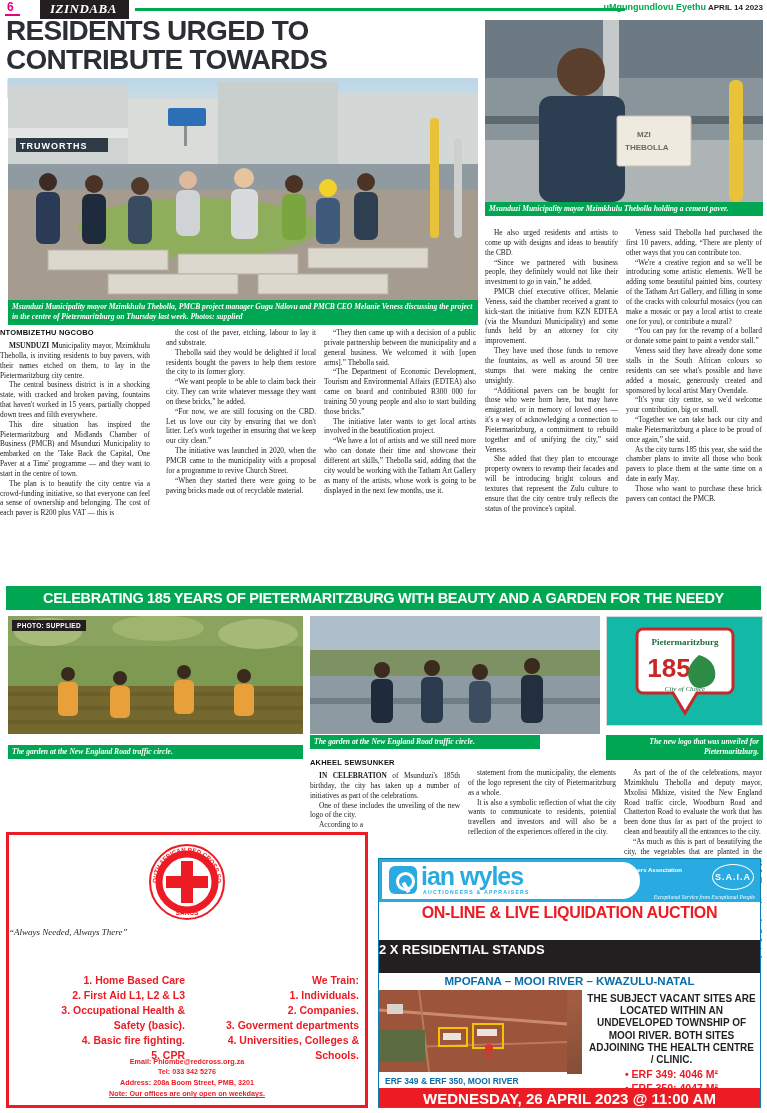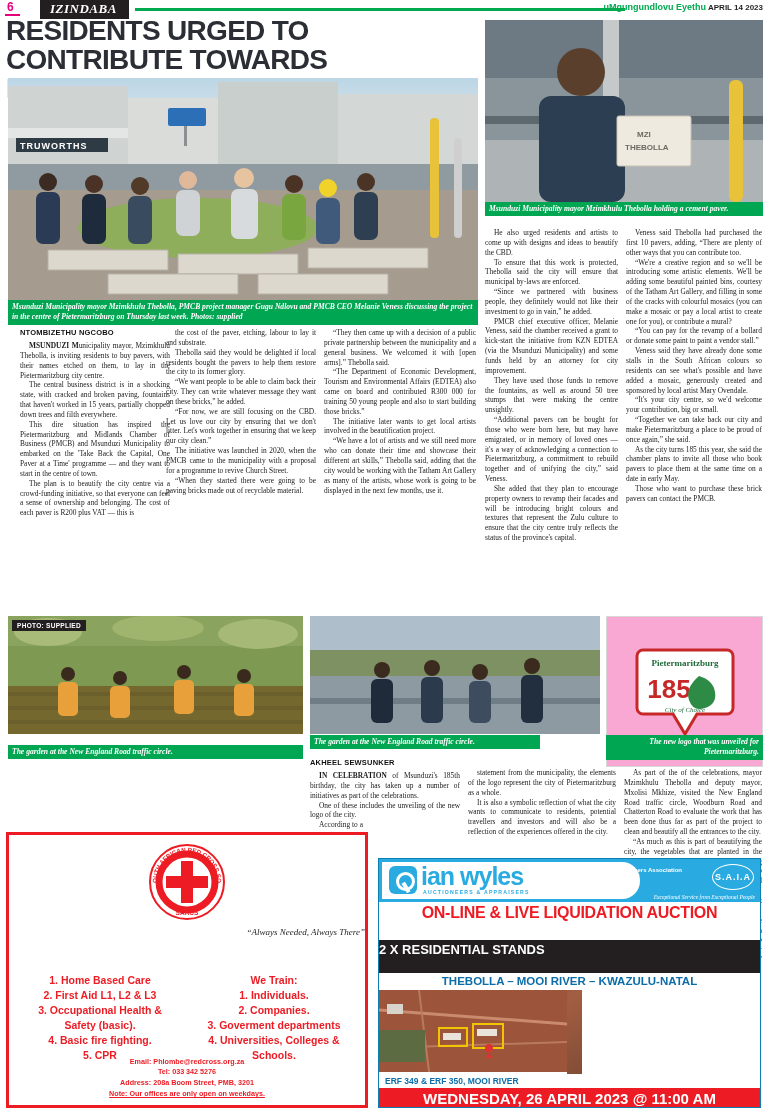--- a/index.html
+++ b/index.html
@@ -88,22 +88,22 @@
     font-family:"Liberation Sans", sans-serif; font-weight:bold;
     font-size:14.5px; letter-spacing:-0.3px;
     display:flex; align-items:center; justify-content:center;
   }
 
   
   #photo2-a { left:8px; top:616px; width:295px; height:118px;
     background:linear-gradient(180deg,#86a35f 0%,#6f9143 40%,#8a7e55 70%,#6b6340 100%); }
   #photo2-b { left:310px; top:616px; width:290px; height:118px;
     background:linear-gradient(180deg,#9fb4c4 0%,#6e8496 45%,#57707f 100%); }
-  #photo2-c { left:606px; top:616px; width:157px; height:151px;
-    background:#f9a8d4; border:1px solid #d8d8d8; }
+  #photo2-c { left:606px; top:616px; width:157px; height:110px;
+    background:#14b8a6; border:1px solid #d8d8d8; }
   #caption2-a { left:8px; top:745px; width:295px; }
   #caption2-b { left:310px; top:735px; width:230px; }
   #caption2-c { left:606px; top:735px; width:157px;text-align:right; }
 
   .photo-supplied-tag {
     position:absolute; left:12px; top:620px;
     background:#231f20; color:#fff; font-family:"Liberation Sans", sans-serif;
     font-weight:bold; font-size:6.5px; padding:2px 5px; letter-spacing:0.3px;
   }
 
@@ -112,27 +112,27 @@
     width:112px; height:100px; }
 
   
   .adbox-redcross {
     position:absolute; left:6px; top:832px; width:362px; height:276px;
     border:3px solid #ed1c24; background:#fff;
     font-family:"Liberation Sans", sans-serif;
   }
   .rc-logo-wrap { position:absolute; left:50%; top:8px; transform:translateX(-50%);
     width:78px; height:78px; }
-  .rc-motto { position:absolute; left:0; right:0; top:92px; text-align:right;
+  .rc-motto { position:absolute; left:0; right:0; top:92px; text-align:left;
     font-family:"Liberation Serif", serif; font-style:italic;
     font-size:9px; color:#231f20; }
   .rc-title { position:absolute; left:18px; right:18px; top:108px; text-align:center;
     font-weight:bold; font-size:9.5px; color:#ed1c24; line-height:1.35; }
   .rc-cols { position:absolute; left:6px; right:6px; top:138px; display:flex; gap:4px; }
-  .rc-col { flex:1; text-align:center; font-weight:bold; font-size:10.5px;
+  .rc-col { flex:1; text-align:right; font-weight:bold; font-size:10.5px;
     color:#ed1c24; line-height:1.42; }
   .rc-col .hdg { display:block; }
   .rc-contact { position:absolute; left:0; right:0; top:222px; text-align:center;
     font-weight:bold; font-size:7.2px; color:#ed1c24; line-height:1.45; }
   .rc-note { position:absolute; left:0; right:0; bottom:7px; text-align:center;
     font-weight:bold; font-size:7.2px; color:#ed1c24; text-decoration:underline; }
 
   
   .adbox-auction {
     position:absolute; left:378px; top:858px; width:383px; height:250px;
@@ -274,21 +274,21 @@
       <circle cx="96" cy="52" r="24" fill="#5a3f2d"></circle>
       <rect x="54" y="76" width="86" height="106" rx="12" fill="#2c3e52"></rect>
 
       <rect x="132" y="96" width="74" height="50" rx="2" fill="#efeae0" stroke="#c9c2b4" stroke-width="1"></rect>
       <text x="152" y="117" font-family="Liberation Sans, sans-serif" font-size="8" fill="#6d6a63" font-weight="bold">MZI</text>
       <text x="140" y="130" font-family="Liberation Sans, sans-serif" font-size="8" fill="#6d6a63" font-weight="bold">THEBOLLA</text>
     </svg>
   </div>
   <div class="caption" id="caption-right">Msunduzi Municipality mayor Mzimkhulu Thebolla holding a cement paver.</div>
 
-  <div class="col" style="left:20px; top:328px; width:150px;">
+  <div class="col" style="left:0; top:328px; width:150px;">
     <div class="byline">NTOMBIZETHU NGCOBO</div>
     <p class="first"><b>MSUNDUZI M</b>unicipality mayor, Mzimkhulu Thebolla, is inviting residents to buy pavers, with their names etched on them, to lay in the Pietermaritzburg city centre.</p>
     <p>The central business district is in a shocking state, with cracked and broken paving, fountains that haven't worked in 15 years, partially chopped down trees and filth everywhere.</p>
     <p>This dire situation has inspired the Pietermaritzburg and Midlands Chamber of Business (PMCB) and Msunduzi Municipality to embarked on the 'Take Back the Capital, One Paver at a Time' programme — and they want to start in the centre of town.</p>
     <p>The plan is to beautify the city centre via a crowd-funding initiative, so that everyone can feel a sense of ownership and belonging. The cost of each paver is R200 plus VAT — this is</p>
   </div>
 
   <div class="col" style="left:166px; top:328px; width:150px;">
     <p>the cost of the paver, etching, labour to lay it and substrate.</p>
     <p>Thebolla said they would be delighted if local residents bought the pavers to help them restore the city to its former glory.</p>
@@ -300,39 +300,39 @@
 
   <div class="col" style="left:324px; top:328px; width:152px;">
     <p>“They then came up with a decision of a public private partnership between the municipality and a general business. We welcomed it with [open arms].” Thebolla said.</p>
     <p>“The Department of Economic Development, Tourism and Environmental Affairs (EDTEA) also came on board and contributed R300 000 for training 50 young people and also to start building those bricks.”</p>
     <p>The initiative later wants to get local artists involved in the beautification project.</p>
     <p>“We have a lot of artists and we still need more who can donate their time and showcase their different art skills,” Thebolla said, adding that the city would be working with the Tatham Art Gallery as many of the artists, whose work is going to be displayed in the next few months, use it.</p>
   </div>
 
   <div class="col" style="left:485px; top:228px; width:133px;">
     <p>He also urged residents and artists to come up with designs and ideas to beautify the CBD.</p>
-    <p>To ensure that this work is protected, Thebolla said the city will ensure that municipal by-laws are enforced.</p>
     <p>“Since we partnered with business people, they definitely would not like their investment to go in vain,” he added.</p>
     <p>PMCB chief executive officer, Melanie Veness, said the chamber received a grant to kick-start the initiative from KZN EDTEA (via the Msunduzi Municipality) and some funds held by an attorney for city improvement.</p>
     <p>They have used those funds to remove the fountains, as well as around 50 tree stumps that were making the centre unsightly.</p>
     <p>“Additional pavers can be bought for those who were born here, but may have emigrated, or in memory of loved ones — it's a way of acknowledging a connection to Pietermaritzburg, a commitment to rebuild together and of unifying the city,” said Veness.</p>
     <p>She added that they plan to encourage property owners to revamp their facades and will be introducing bright colours and textures that represent the Zulu culture to ensure that the city centre truly reflects the status of the province's capital.</p>
   </div>
 
   <div class="col" style="left:626px; top:228px; width:136px;">
     <p>Veness said Thebolla had purchased the first 10 pavers, adding, “There are plenty of other ways that you can contribute too.</p>
     <p>“We're a creative region and so we'll be introducing some artistic elements. We'll be adding some beautiful painted bins, courtesy of the Tatham Art Gallery, and filling in some of the cracks with colourful mosaics (you can make a mosaic or pay a local artist to create one for you), or contribute a mural?</p>
     <p>“You can pay for the revamp of a bollard or donate some paint to paint a vendor stall.”</p>
     <p>Veness said they have already done some stalls in the South African colours so residents can see what's possible and have added a mosaic, generously created and sponsored by local artist Mary Ovendale.</p>
     <p>“It's your city centre, so we'd welcome your contribution, big or small.</p>
     <p>“Together we can take back our city and make Pietermaritzburg a place to be proud of once again,” she said.</p>
     <p>As the city turns 185 this year, she said the chamber plans to invite all those who book pavers to place them at the same time on a date in early May.</p>
     <p>Those who want to purchase these brick pavers can contact the PMCB.</p>
   </div>
 
+  <div class="section-banner">CELEBRATING 185 YEARS OF PIETERMARITZBURG WITH BEAUTY AND A GARDEN FOR THE NEEDY</div>
 
   <div class="photo" id="photo2-a">
     <svg width="295" height="118" viewBox="0 0 295 118">
       <rect x="0" y="0" width="295" height="118" fill="#7e9a52"></rect>
       <rect x="0" y="0" width="295" height="30" fill="#8aa35f"></rect>
       <ellipse cx="40" cy="16" rx="34" ry="14" fill="#a8bb78"></ellipse>
       <ellipse cx="150" cy="12" rx="46" ry="13" fill="#9fb46d"></ellipse>
       <ellipse cx="250" cy="18" rx="40" ry="15" fill="#a6b977"></ellipse>
       <rect x="0" y="70" width="295" height="48" fill="#74682f"></rect>
       <g fill="#6b5f2b">
@@ -456,40 +456,47 @@
       <div class="au-brandsub">AUCTIONEERS &amp; APPRAISERS</div>
       <div class="au-assoc">
         <span class="naa">NAA</span>
         <span>National Auctioneers Association</span>
       </div>
       <div class="au-saia">S.A.I.A</div>
       <div class="au-tagline">Exceptional Service from Exceptional People</div>
     </div>
     <div class="au-rowA">ON-LINE &amp; LIVE LIQUIDATION AUCTION</div>
     <div class="au-rowB">2 X RESIDENTIAL STANDS</div>
-    <div class="au-rowC">THEBOLLA – MOOI RIVER – KWAZULU-NATAL</div>
+    <div class="au-rowC">MPOFANA – MOOI RIVER – KWAZULU-NATAL</div>
     <div class="au-mid">
       <div class="au-aerial">
         <svg width="188" height="98" viewBox="0 0 188 98">
           <rect x="0" y="0" width="188" height="98" fill="#9c543b"></rect>
           <path d="M0 20 L188 34" stroke="#c98a6e" stroke-width="3" fill="none"></path>
           <path d="M0 58 L188 52" stroke="#b97a5c" stroke-width="2" fill="none"></path>
           <path d="M40 0 L52 98" stroke="#b87a5d" stroke-width="2" fill="none"></path>
           <rect x="0" y="40" width="46" height="32" fill="#5c6b41"></rect>
           <rect x="8" y="14" width="16" height="10" fill="#d8d3cb"></rect>
           <rect x="60" y="38" width="28" height="18" fill="none" stroke="#f2c500" stroke-width="2"></rect>
           <rect x="94" y="34" width="30" height="24" fill="none" stroke="#f2c500" stroke-width="2"></rect>
           <rect x="64" y="43" width="18" height="7" fill="#e8e4dc"></rect>
           <rect x="98" y="39" width="20" height="7" fill="#e8e4dc"></rect>
           <circle cx="110" cy="58" r="4" fill="#e03131"></circle>
           <path d="M110 62 l-3 6 h6 z" fill="#e03131"></path>
           <rect x="0" y="82" width="188" height="16" fill="#ffffff"></rect>
         </svg>
         <div class="au-erftag">ERF 349 &amp; ERF 350, MOOI RIVER</div>
       </div>
+      <div class="au-desc">
+        <div>THE SUBJECT VACANT SITES ARE LOCATED WITHIN AN UNDEVELOPED TOWNSHIP OF MOOI RIVER. BOTH SITES ADJOINING THE HEALTH CENTRE / CLINIC.</div>
+        <div class="au-erfs">
+          <div>• ERF 349: 4046 M²</div>
+          <div>• ERF 350: 4047 M²</div>
+        </div>
+      </div>
     </div>
     <div class="au-rowD">WEDNESDAY, 26 APRIL 2023 @ 11:00 AM</div>
     <div class="au-rowE">VENUE: THE OYSTER BOX - 2 LIGHTHOUSE ROAD, UMHLANGA ROCKS</div>
     <div class="au-foot">
       <div>For Viewing or more info contact: Tel: 031 579 4403</div>
 
     </div>
 
   </div>
 

